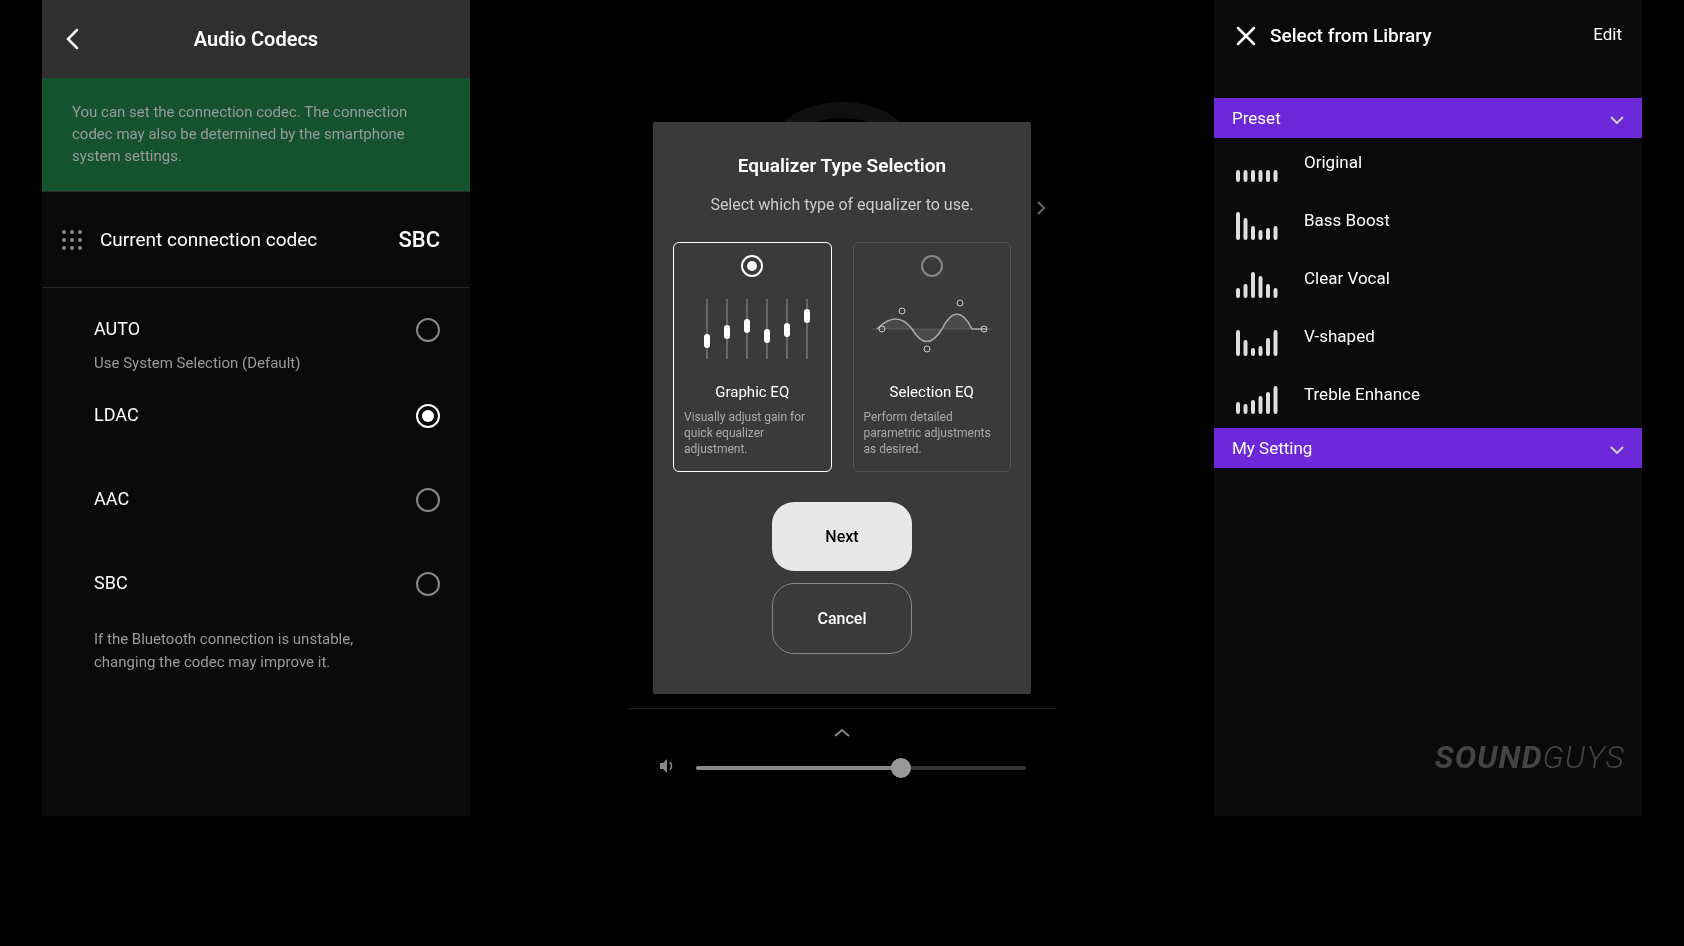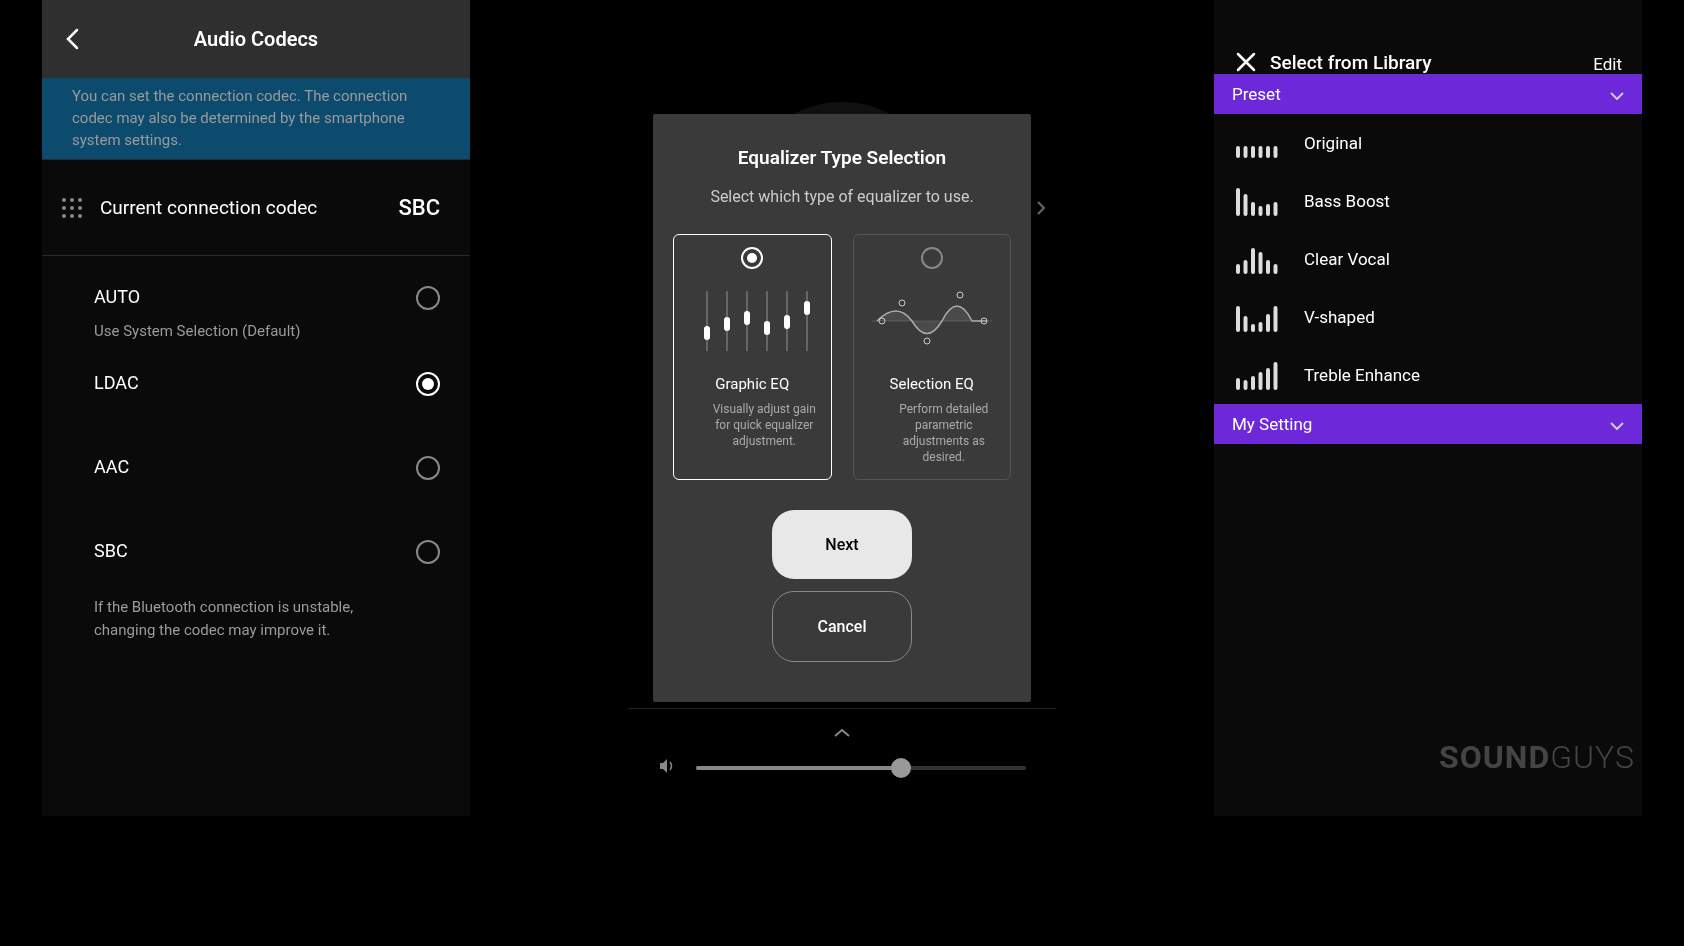--- a/index.html
+++ b/index.html
@@ -40,22 +40,22 @@
 }
 .back-chevron svg { width: 14px; height: 22px; }
 .header1-title {
   flex: 1;
   text-align: center;
   font-size: 20px;
   font-weight: 600;
   padding-right: 28px;
 }
 .desc-box {
-  background: #0c4a6e;
-  padding: 8px 30px;
+  background: #14532d;
+  padding: 24px 30px;
   font-size: 15px;
   line-height: 1.45;
   color: #9a9a9a;
   border-bottom: 1px solid #2a2a2a;
 }
 .current-codec {
   height: 96px;
   display: flex;
   align-items: center;
   padding: 0 30px 0 18px;
@@ -173,21 +173,21 @@
 }
 .eq-card.selected { border-color: #fff; }
 .eq-radio { width: 22px; height: 22px; border: 2px solid #888; border-radius: 50%; margin-bottom: 12px; position: relative; }
 .eq-radio.sel { border-color: #fff; }
 .eq-radio.sel::after {
   content: ""; position: absolute; width: 10px; height: 10px; background: #fff;
   border-radius: 50%; top: 50%; left: 50%; transform: translate(-50%, -50%);
 }
 .eq-viz { width: 120px; height: 80px; margin-bottom: 14px; }
 .eq-name { font-size: 15px; margin-bottom: 8px; }
-.eq-desc { font-size: 12px; color: #aaa; line-height: 1.35; text-align: center; margin-left: 24px; }
+.eq-desc { font-size: 12px; color: #aaa; line-height: 1.35; text-align: left; }
 .modal-btn {
   display: block;
   width: 140px;
   margin: 0 auto 12px;
   padding: 25px 0;
   border-radius: 22px;
   text-align: center;
   font-size: 16px;
   font-weight: 500;
 }
@@ -213,50 +213,51 @@
   left: 62%;
   top: 50%;
   transform: translate(-50%, -50%);
   width: 20px; height: 20px; border-radius: 50%; background: #999;
 }
 
 
 .header3 {
   height: 74px;
   display: flex;
-  align-items: flex-end;
+  align-items: flex-start;
   padding: 0 20px;
+  margin-top: 24px;
 }
 .close-x { width: 24px; height: 24px; margin-right: 12px; }
 .header3-title { flex: 1; font-size: 19px; font-weight: 500; }
 .edit-link { font-size: 17px; }
 .section-header {
   background: #6d28d9;
   padding: 10px 18px;
   display: flex;
   align-items: center;
 }
 .section-title { flex: 1; font-size: 17px; }
 .chevron-down svg { width: 14px; height: 8px; fill: #ccc; }
 .preset-item {
   display: flex;
-  align-items: center;
   padding: 14px 20px;
   gap: 24px;
 }
 .preset-icon { width: 46px; height: 30px; }
 .preset-label { font-size: 17px; }
 .watermark {
   position: absolute;
   bottom: 40px;
-  right: 7px;
+  right: 17px;
   font-size: 32px;
   font-weight: 700;
   letter-spacing: 1px;
   color: #444;
+  font-style: italic;
 }
 .watermark .thin { font-weight: 300; }
 </style>
 </head>
 <body>
 
 <div class="phone phone1">
   <div class="header1">
     <div class="back-chevron">
       <svg viewBox="0 0 14 22">

